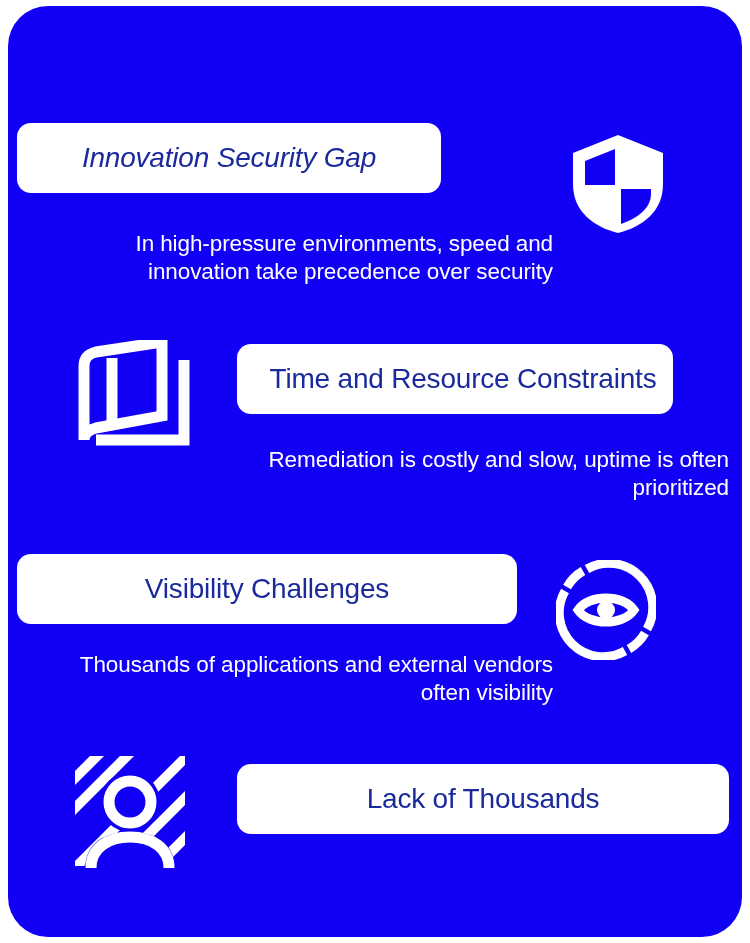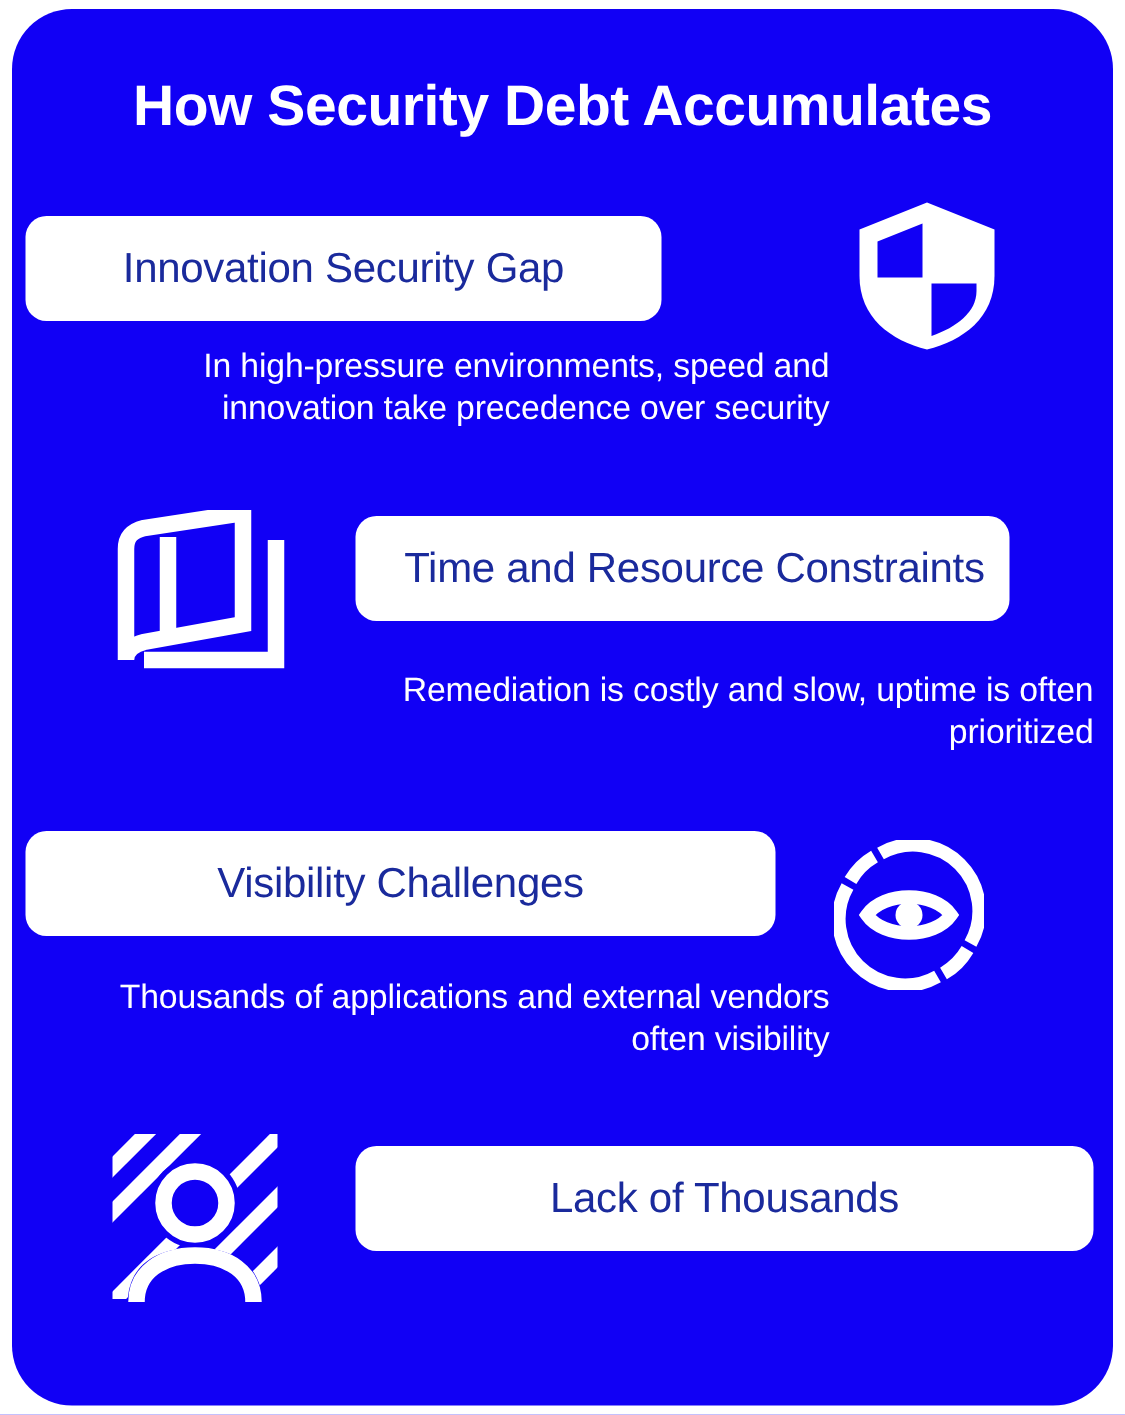--- a/index.html
+++ b/index.html
@@ -66,21 +66,21 @@
     letter-spacing: -0.1px;
   }
   .desc.left  { text-align: right; }
   .desc.right { text-align: right; }
 
   .icon-wrap {
     position: absolute;
   }
 
   
-  #card-1 { left: 9px;  top: 138px; width: 424px; }
+  #card-1 { left: 9px;  top: 117px; width: 424px; font-style: italic; }
   #desc-1 { left: 25px; top: 224px; width: 520px; }
   #icon-1 { left: 560px; top: 126px; width: 100px; height: 104px; }
 
   
   #card-2 { left: 229px; top: 338px; width: 436px; padding-left: 16px; }
   #desc-2 { left: 195px; top: 440px; width: 526px; }
   #icon-2 { left: 70px; top: 334px; width: 122px; height: 110px; }
 
   
   #card-3 { left: 9px;  top: 548px; width: 500px; }
@@ -92,21 +92,20 @@
   #desc-4 { left: 195px; top: 853px; width: 526px; }
   #icon-4 { left: 63px; top: 746px; width: 118px; height: 118px; }
 
   svg { display: block; }
 </style>
 </head>
 <body>
 
 <div class="panel">
 
-  <div class="title">How Security Debt Accumulates</div>
 
   <div class="card" id="card-1">
     <span class="card-label">Innovation Security Gap</span>
   </div>
 
   <div class="desc left" id="desc-1">In high-pressure environments, speed and innovation take precedence over security</div>
 
   <div class="icon-wrap" id="icon-1">
     <svg width="100" height="104" viewBox="0 0 100 104">
 

